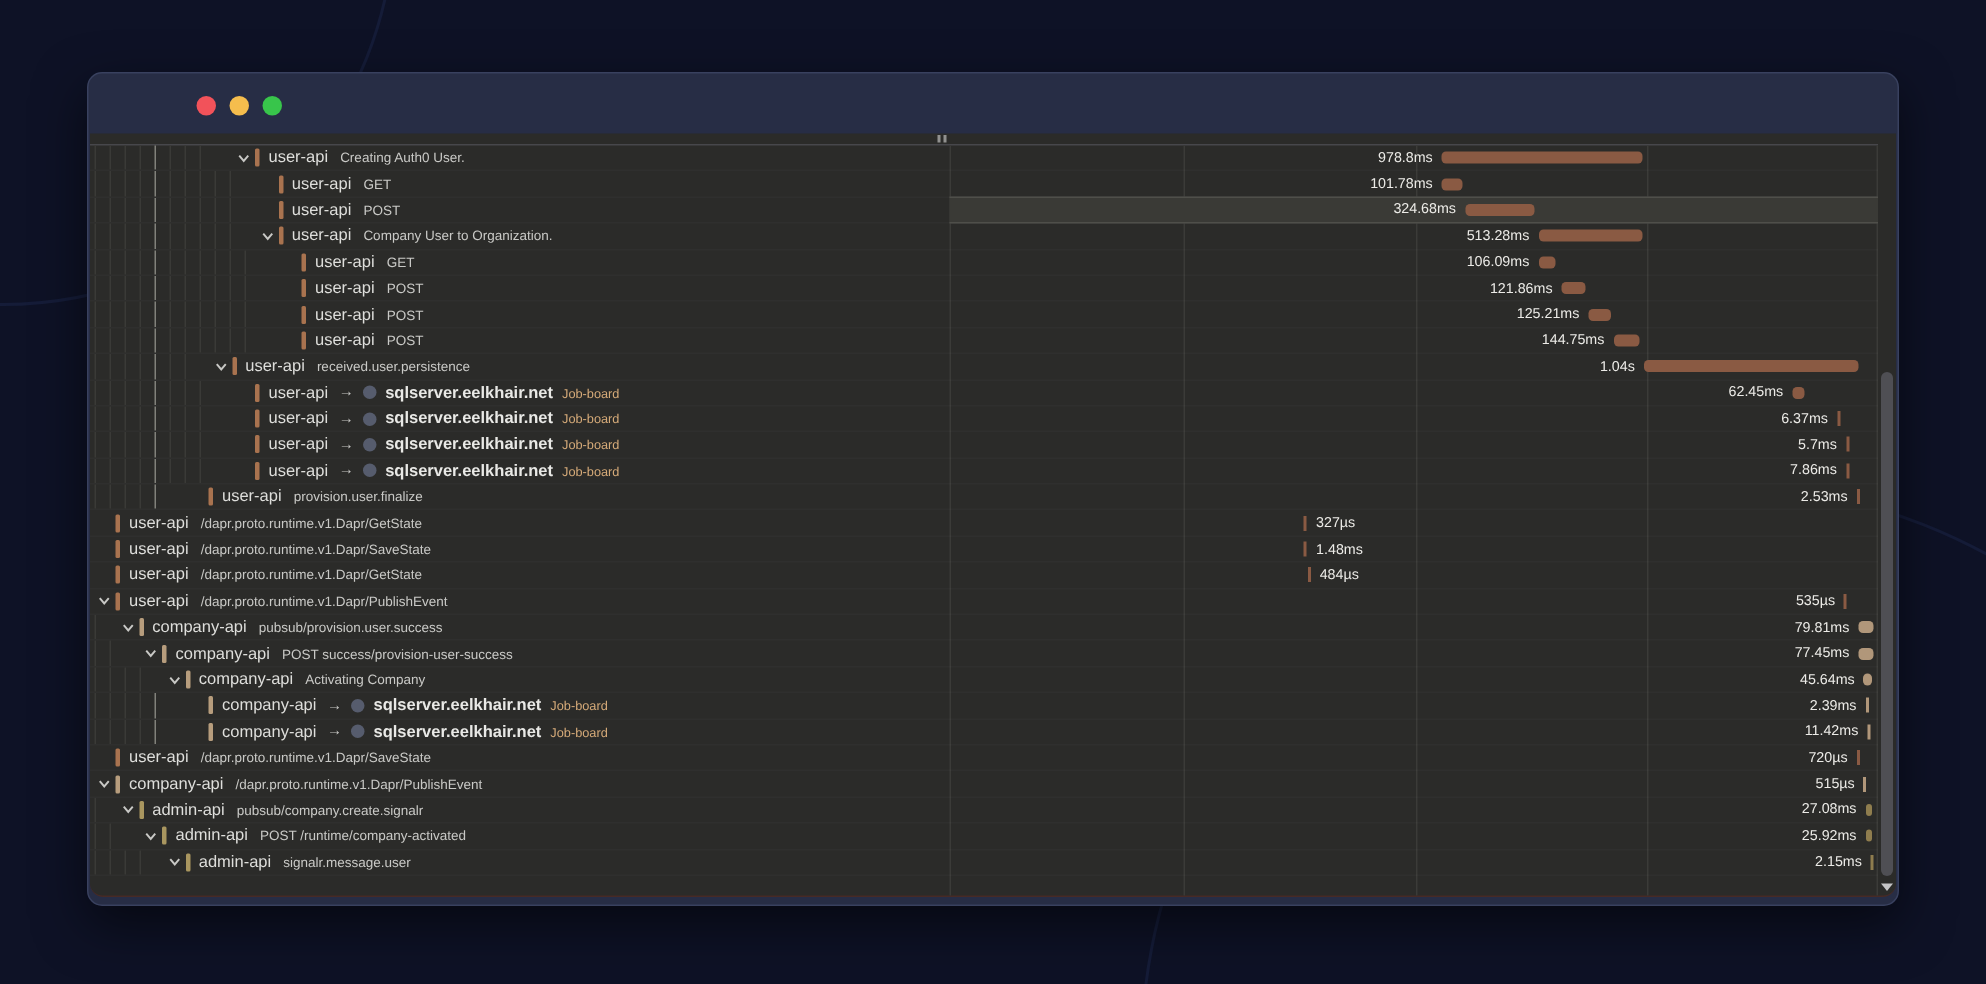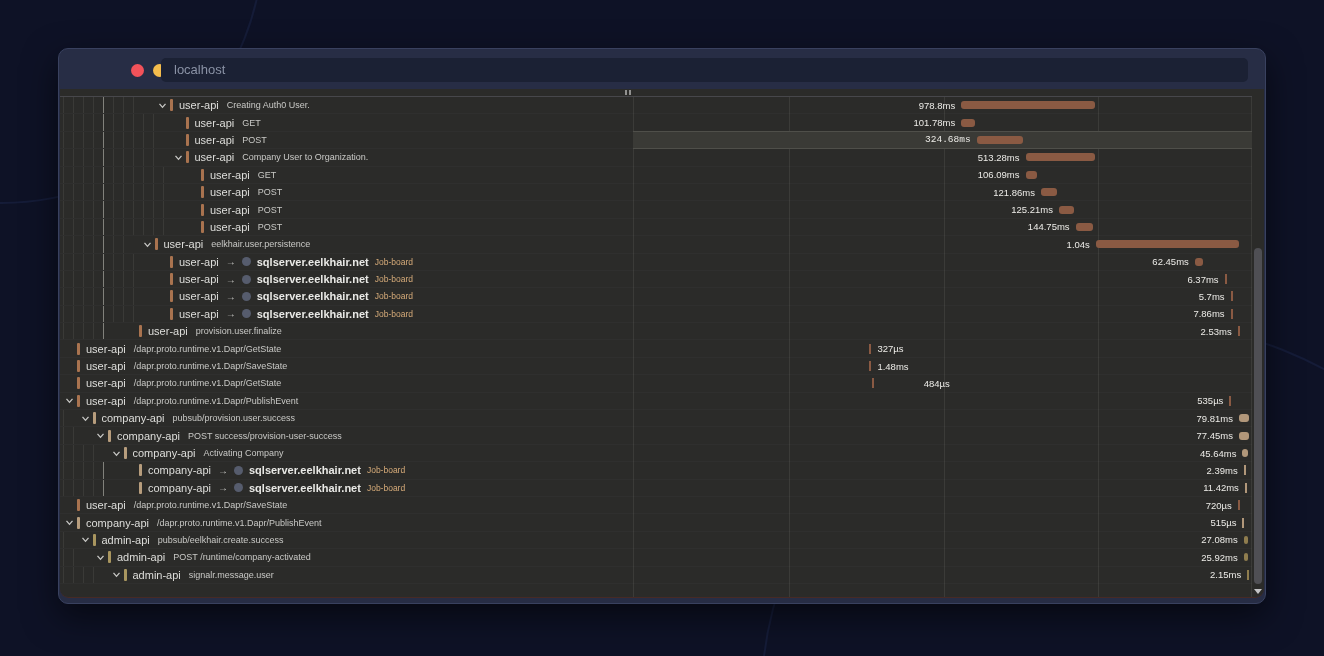--- a/index.html
+++ b/index.html
@@ -76,21 +76,20 @@
 <body>
 
 <div class="bg-circle bg-c1"></div>
 <div class="bg-circle bg-c2"></div>
 
 <div class="window">
   <div class="titlebar">
     <span class="dot" style="left: 72px; background: rgb(242, 82, 90);"></span>
     <span class="dot" style="left: 94px; background: rgb(245, 189, 77);"></span>
     <span class="dot" style="left: 116px; background: rgb(56, 197, 75);"></span>
-    <div class="urlbar">localhost</div>
   </div>
   <div class="content">
     <span class="remnant" style="left:565px"></span>
     <span class="remnant" style="left:569px"></span>
     <div class="rows">
       <div class="gridline" style="left:573px"></div>
       <div class="gridline" style="left:729px"></div>
       <div class="gridline" style="left:884px"></div>
       <div class="gridline" style="left:1038px"></div>
       <div class="gridline" style="right:0"></div>
@@ -148,21 +147,21 @@
           <span class="guide" style="left: 73px;"></span>
           <span class="guide" style="left: 83px;"></span>
           <span class="guide" style="left: 93px;"></span>
           <div class="label" style="left: 113.5px;">
             <span class="chevslot"></span>
             <span class="cbar" style="background: rgb(169, 115, 79);"></span>
             <span class="svc">user-api</span>
             <span class="op">POST</span>
           </div>
           <div class="bar" style="left: 76.9%; width: max(3.9%, 3px); background: rgb(138, 90, 67);"></div>
-          <div class="dur" style="right: calc(23.1% + 6px); font-family: Liberation Mono, monospace;">324.68ms</div>
+          <div class="dur" style="right: calc(23.1% + 6px);">324.68ms</div>
         </div>
         <div class="row">
           <span class="guide" style="left: 3px;"></span>
           <span class="guide" style="left: 13px;"></span>
           <span class="guide" style="left: 23px;"></span>
           <span class="guide" style="left: 33px;"></span>
           <span class="guide bright" style="left: 43px;"></span>
           <span class="guide" style="left: 53px;"></span>
           <span class="guide" style="left: 63px;"></span>
           <span class="guide" style="left: 73px;"></span>
@@ -274,21 +273,21 @@
           <span class="guide" style="left: 53px;"></span>
           <span class="guide" style="left: 63px;"></span>
           <div class="label" style="left: 82.5px;">
             <span class="chevslot">
               <svg width="9" height="9" viewBox="0 0 9 9">
                 <path d="M1.5 2.8 L4.5 6.3 L7.5 2.8" fill="none" stroke="#c8c8c5" stroke-width="1.3"></path>
               </svg>
             </span>
             <span class="cbar" style="background: rgb(169, 115, 79);"></span>
             <span class="svc">user-api</span>
-            <span class="op">eelkhair.user.persistence</span>
+            <span class="op">received.user.persistence</span>
           </div>
           <div class="bar" style="left: 86.9%; width: max(12%, 3px); background: rgb(138, 90, 67);"></div>
           <div class="dur" style="right: calc(13.1% + 6px);">1.04s</div>
         </div>
         <div class="row">
           <span class="guide" style="left: 3px;"></span>
           <span class="guide" style="left: 13px;"></span>
           <span class="guide" style="left: 23px;"></span>
           <span class="guide" style="left: 33px;"></span>
           <span class="guide bright" style="left: 43px;"></span>
@@ -406,21 +405,21 @@
           <div class="dur" style="left: calc(68.07% + 6px);">1.48ms</div>
         </div>
         <div class="row">
           <div class="label" style="left: 5px;">
             <span class="chevslot"></span>
             <span class="cbar" style="background: rgb(169, 115, 79);"></span>
             <span class="svc">user-api</span>
             <span class="op">/dapr.proto.runtime.v1.Dapr/GetState</span>
           </div>
           <div class="bar tick" style="left: 68.1%; background: rgb(138, 90, 67);"></div>
-          <div class="dur" style="left: calc(68.27% + 6px); margin-left: 44px;">484µs</div>
+          <div class="dur" style="left: calc(68.27% + 6px);">484µs</div>
         </div>
         <div class="row">
           <div class="label" style="left: 5px;">
             <span class="chevslot">
               <svg width="9" height="9" viewBox="0 0 9 9">
                 <path d="M1.5 2.8 L4.5 6.3 L7.5 2.8" fill="none" stroke="#c8c8c5" stroke-width="1.3"></path>
               </svg>
             </span>
             <span class="cbar" style="background: rgb(169, 115, 79);"></span>
             <span class="svc">user-api</span>
@@ -541,21 +540,21 @@
         <div class="row">
           <span class="guide" style="left: 3px;"></span>
           <div class="label" style="left: 20.5px;">
             <span class="chevslot">
               <svg width="9" height="9" viewBox="0 0 9 9">
                 <path d="M1.5 2.8 L4.5 6.3 L7.5 2.8" fill="none" stroke="#c8c8c5" stroke-width="1.3"></path>
               </svg>
             </span>
             <span class="cbar" style="background: rgb(169, 150, 95);"></span>
             <span class="svc">admin-api</span>
-            <span class="op">pubsub/eelkhair.create.success</span>
+            <span class="op">pubsub/company.create.signalr</span>
           </div>
           <div class="bar" style="left: 99.3%; width: max(0.33%, 3px); background: rgb(143, 125, 78);"></div>
           <div class="dur" style="right: calc(0.7% + 6px);">27.08ms</div>
         </div>
         <div class="row">
           <span class="guide" style="left: 3px;"></span>
           <span class="guide" style="left: 13px;"></span>
           <div class="label" style="left: 36px;">
             <span class="chevslot">
               <svg width="9" height="9" viewBox="0 0 9 9">

